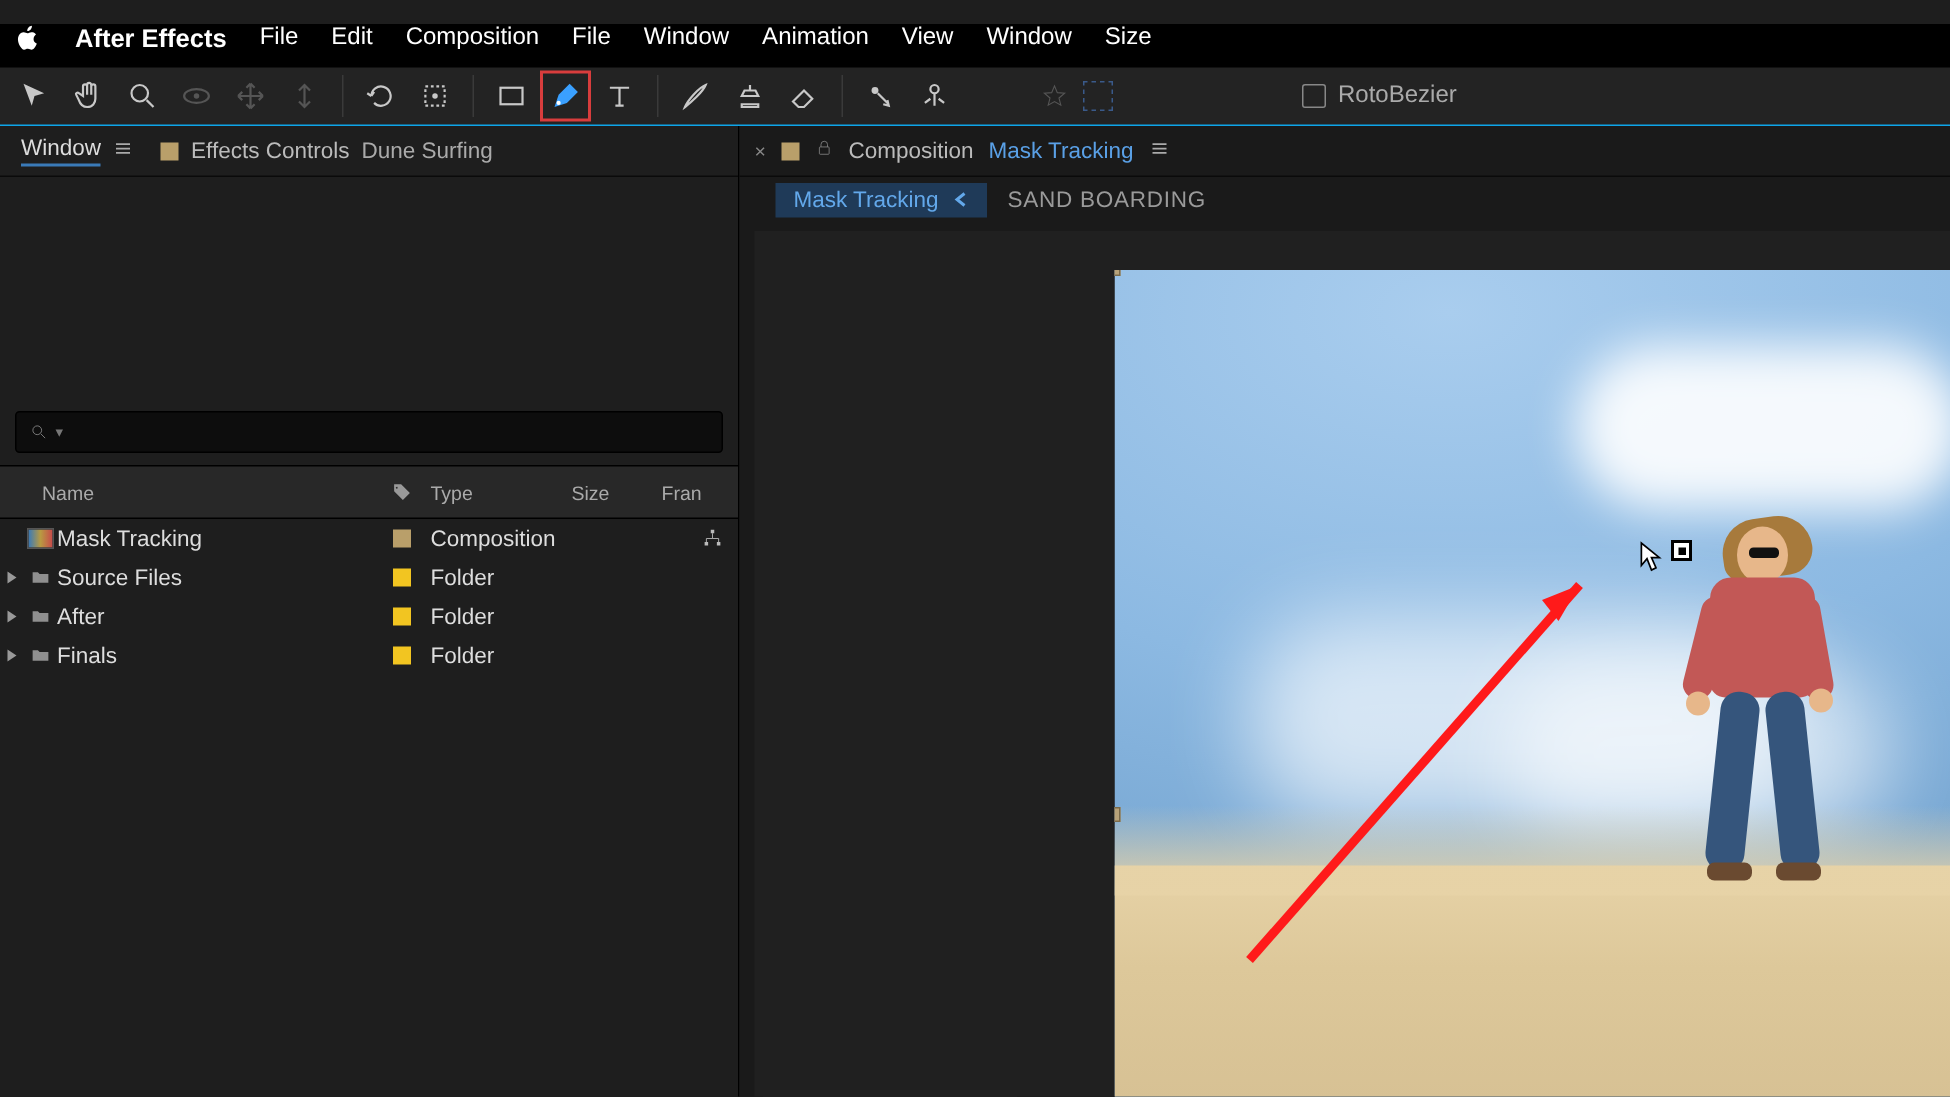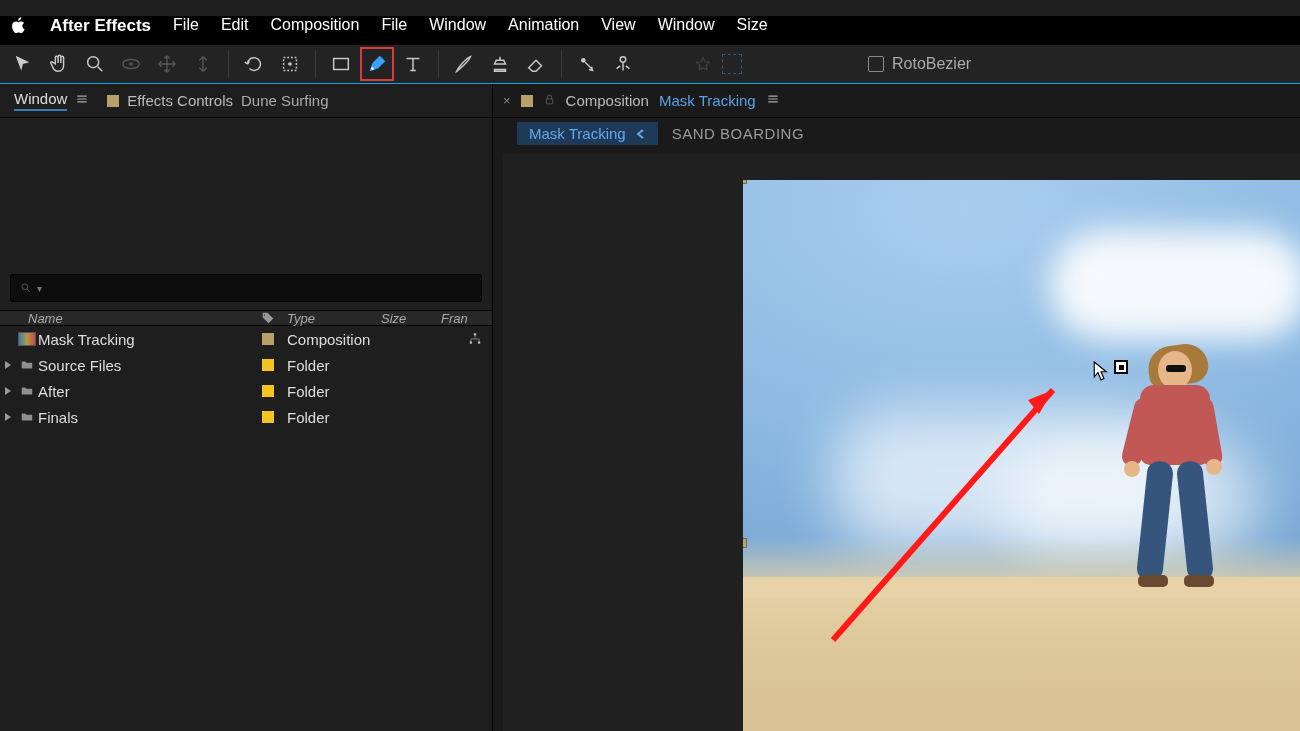--- a/index.html
+++ b/index.html
@@ -35,21 +35,21 @@
 .panel-tabs .tab.active { color:#ddd; }
 .panel-tabs .tab.active .tabname { border-bottom:2px solid #3a7ab8; padding-bottom:2px; }
 .panel-tabs .ham svg{ width:14px; height:14px; stroke:#aaa; }
 .panel-tabs .swatch { width:12px; height:12px; background:#b99f6a; display:inline-block;}
 .panel-tabs .ec-suffix{ color:#aaa; }
 .panel-gap { height:150px; }
 
 .search { margin: 6px 10px 8px; height:28px; background:#0d0d0d; border:1px solid #000; border-radius:3px; display:flex; align-items:center; padding:0 8px; color:#777; font-size:13px;}
 .search svg{ width:14px;height:14px; stroke:#888; fill:none; margin-right:4px;}
 
-.list-header { display:flex; align-items:center; height:16px; background:#282828; color:#aaa; font-size:13px; border-top:1px solid #000; border-bottom:1px solid #000;font-style:italic;}
+.list-header { display:flex; align-items:center; height:36px; background:#282828; color:#aaa; font-size:13px; border-top:1px solid #000; border-bottom:1px solid #000;}
 .col-name { width:255px; padding-left:28px; }
 .col-tag  { width:26px; display:flex; justify-content:center;}
 .col-type { width:100px; padding-left:6px;}
 .col-size { width:56px; }
 .col-fr   { flex:1; padding-left:4px;}
 
 .rows { font-size:15px; }
 .row { display:flex; align-items:center; height:26px; color:#ddd; }
 .row .arrow { width:16px; display:flex; justify-content:center; color:#999; }
 .row .arrow svg{width:10px;height:10px;fill:#999;}

